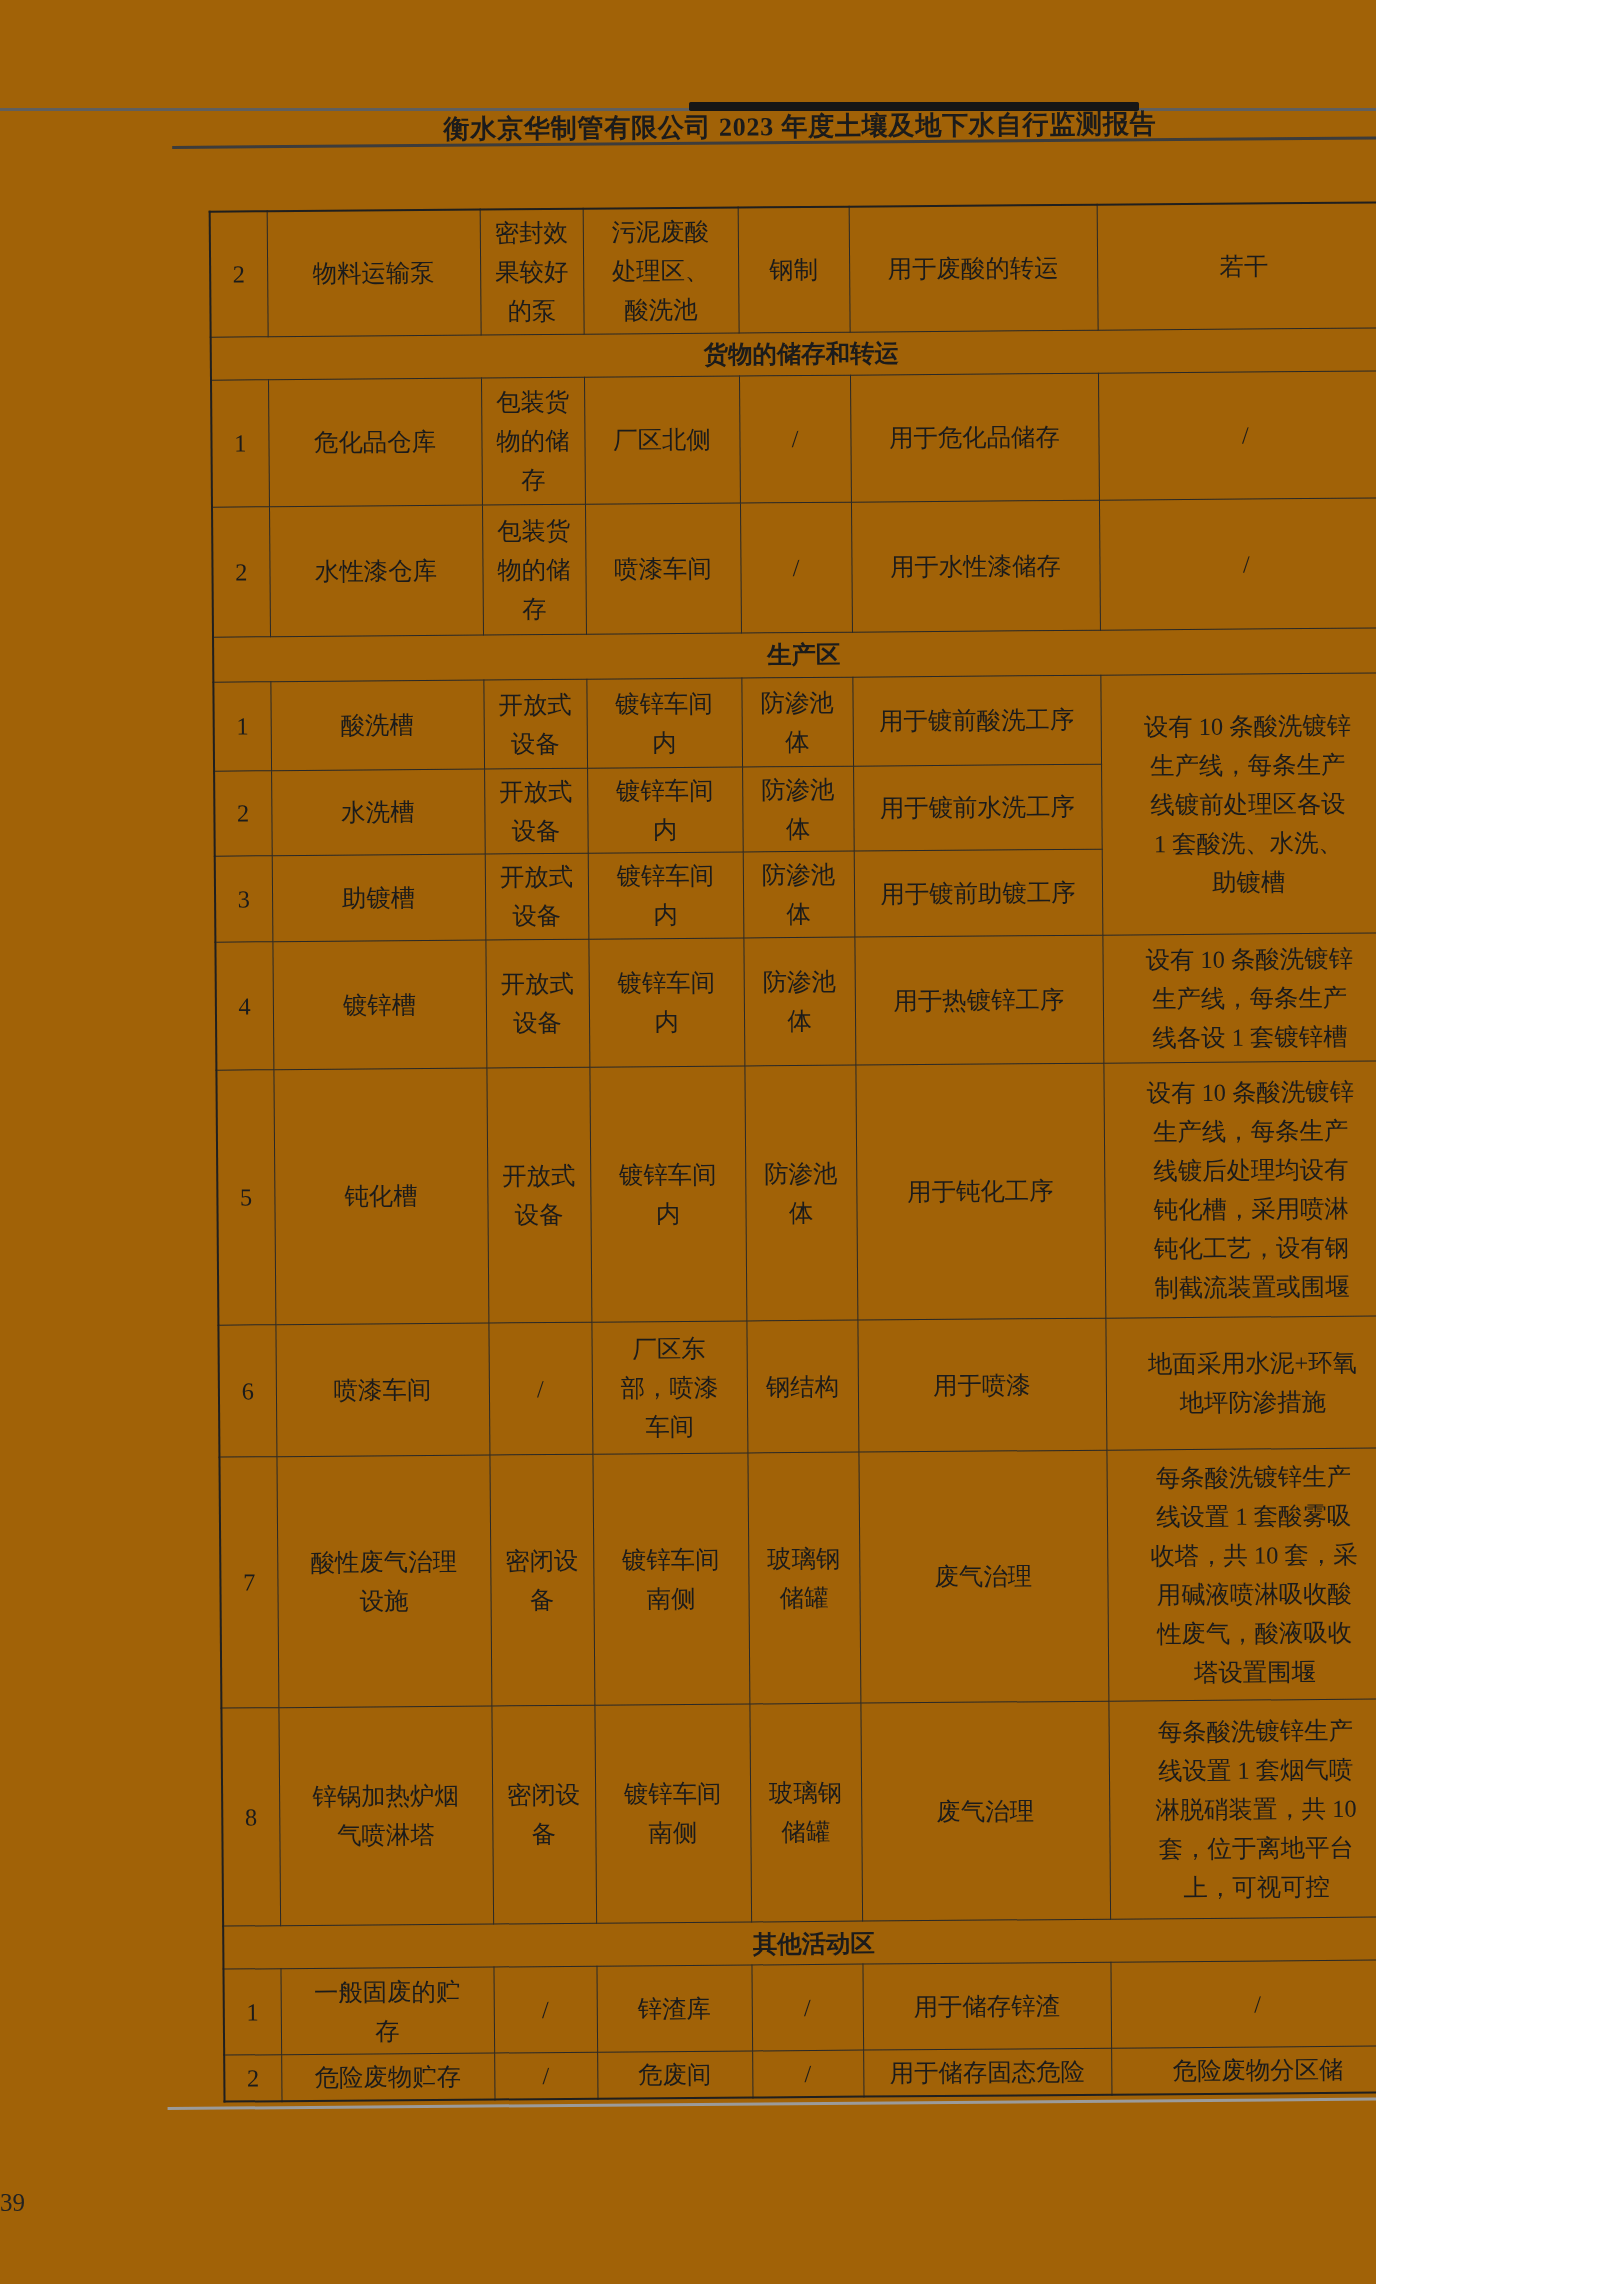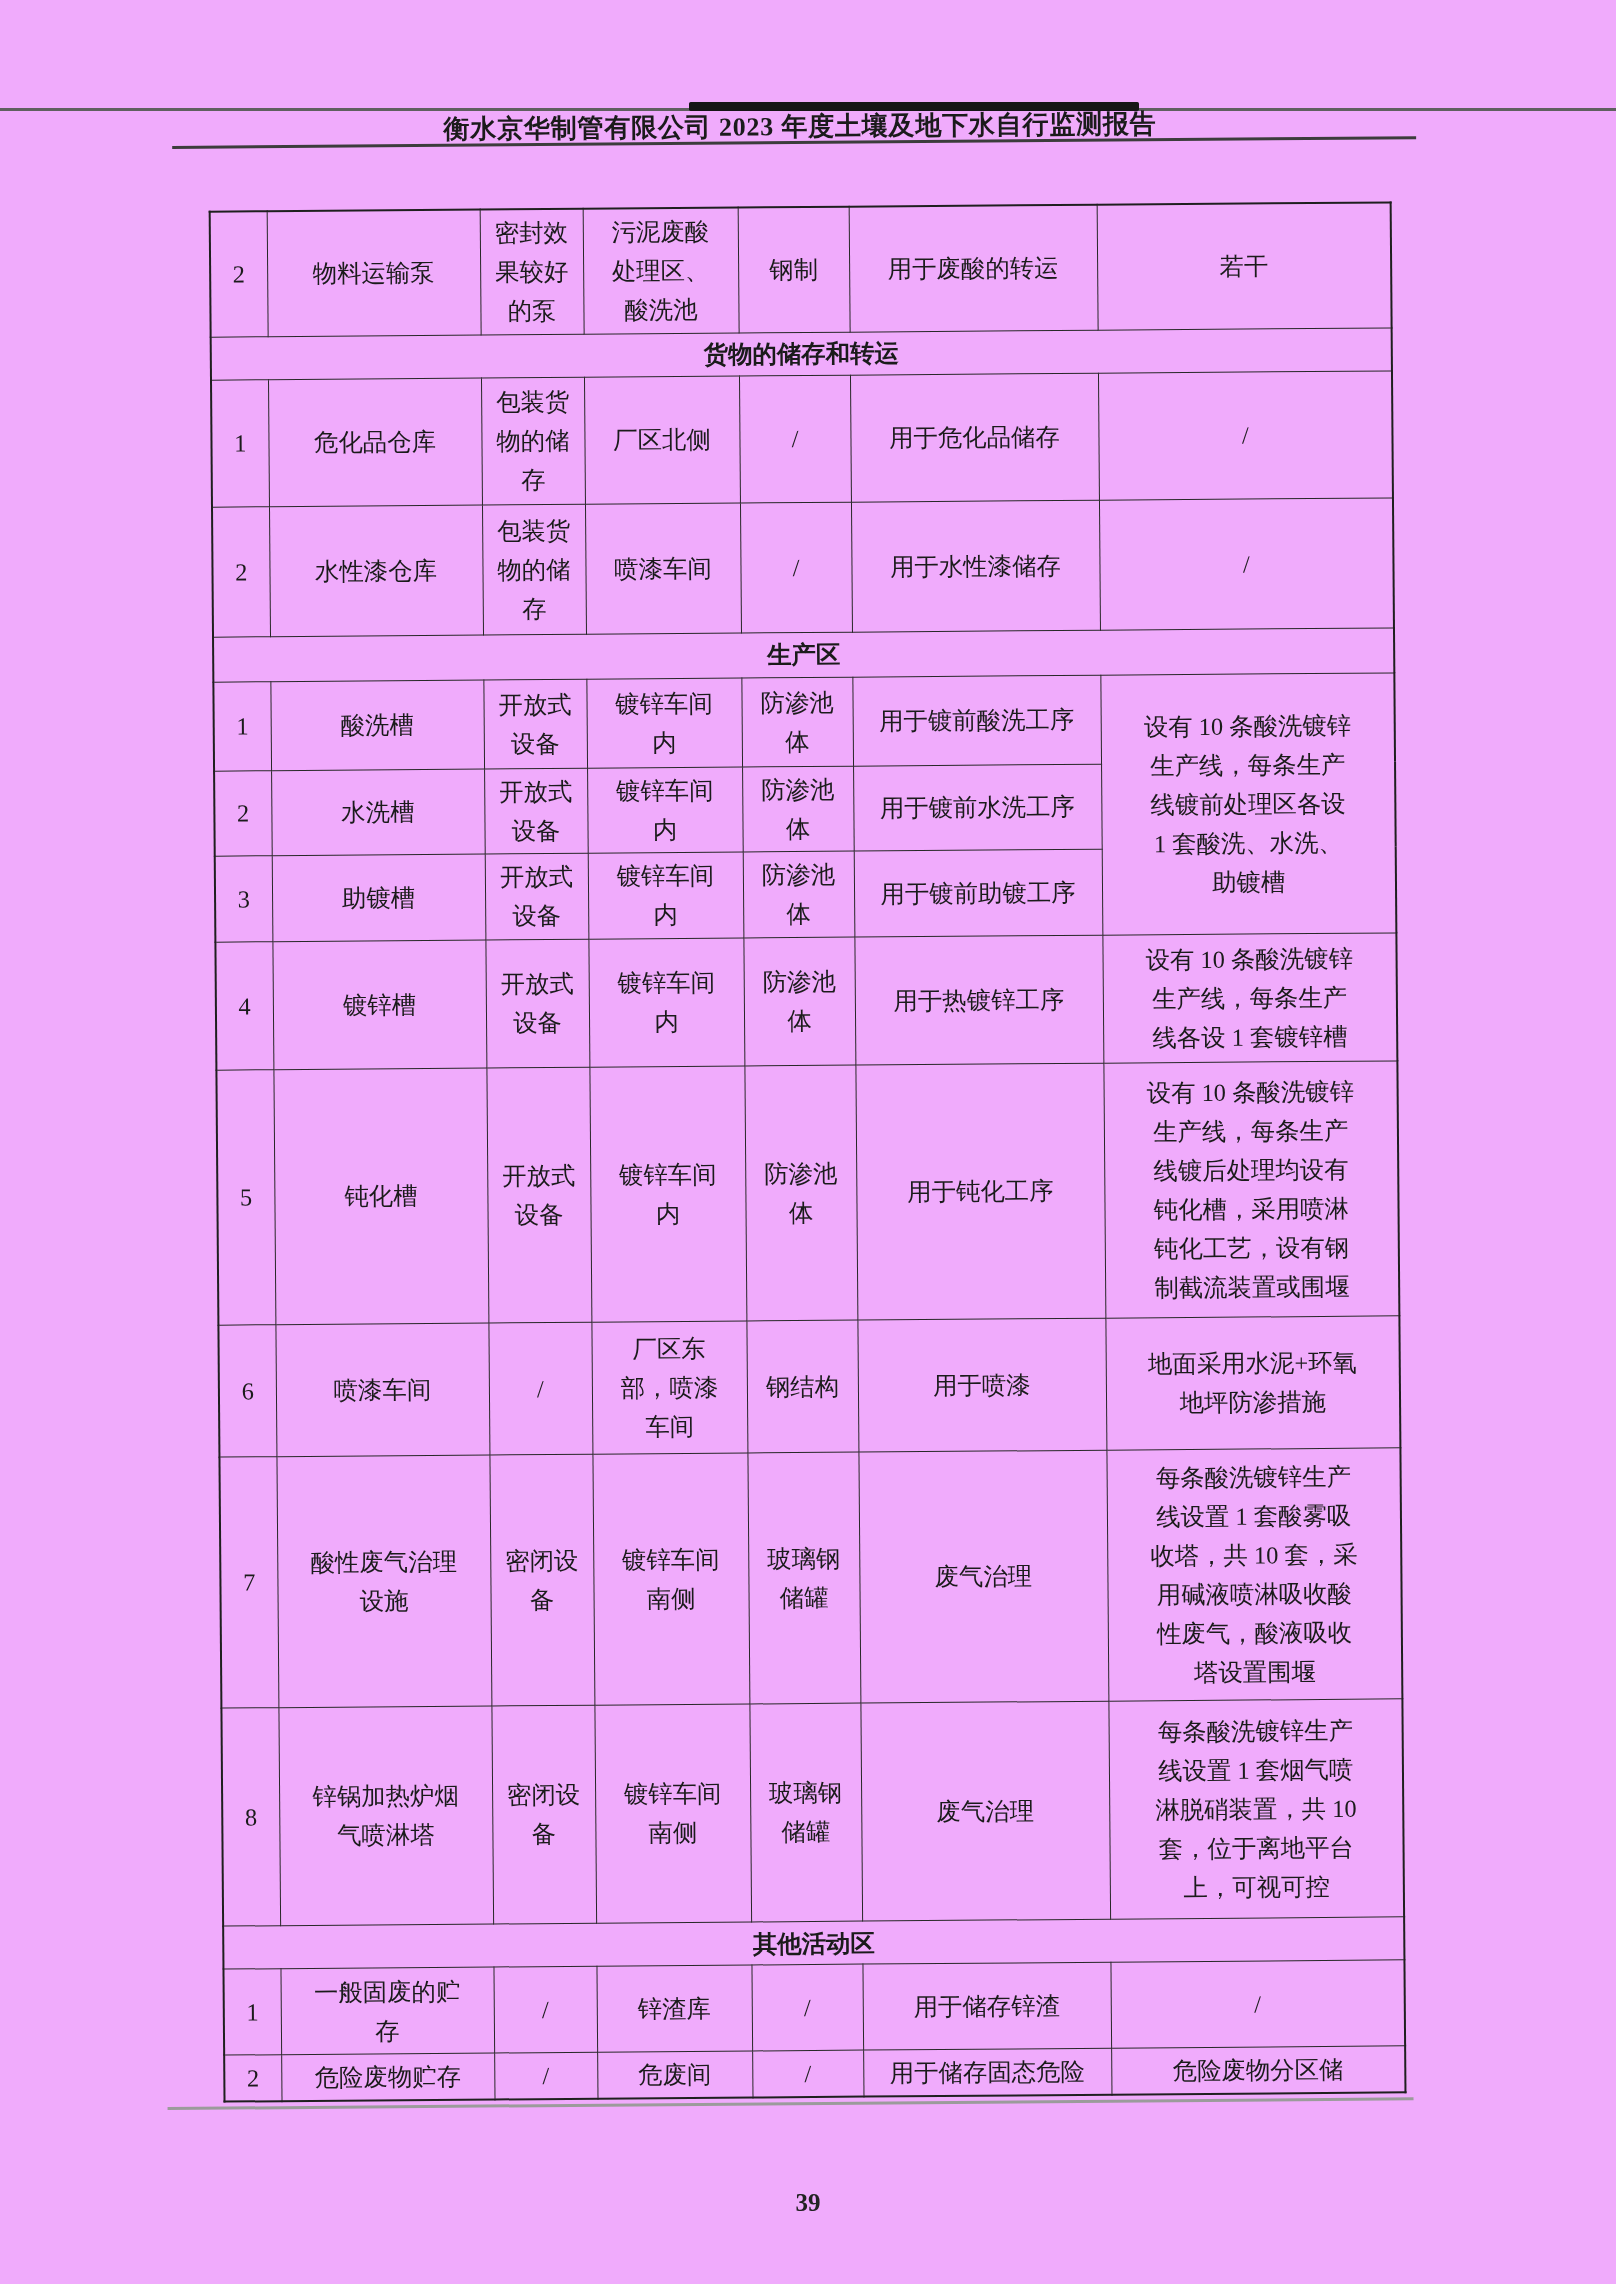--- a/index.html
+++ b/index.html
@@ -1,17 +1,17 @@
 <!DOCTYPE html>
 <html style="font-size:13.5px"><head>
 <meta charset="utf-8">
 <style>
   html,body{margin:0;padding:0;background:#ffffff;}
   .sheet{
-    position:relative;width:1616px;height:2284px;background:#f0abfc;overflow:hidden;
+    position:relative;width:1376px;height:2284px;background:#a16207;overflow:hidden;
     font-family:"Liberation Serif","DejaVu Serif",serif;color:#1b1b1b;
   }
   
   .topline{position:absolute;top:108px;left:0;width:1616px;height:3.4px;background:#5f5f5f;}
   .topline-dark{position:absolute;top:102px;left:689px;width:450px;height:9.3px;background:#161616;border-radius:1.7px;}
   
   .content{position:absolute;left:0;top:0;width:1616px;height:2284px;transform:rotate(-0.45deg);transform-origin:50% 50%;}
   .header-title{
     position:absolute;top:109px;left:0;width:100%;text-align:center;
     font-size:26px;font-weight:bold;letter-spacing:0.8px;
@@ -22,21 +22,21 @@
     border-collapse:collapse;table-layout:fixed;
     font-size:24.4px;line-height:39px;
   }
   table.facility td{
     border:1.7px solid #282828;text-align:center;vertical-align:middle;
     padding:1.7px 4.2px;white-space:pre-line;overflow:hidden;
   }
   table.facility{border:2.5px solid #1f1f1f;}
   td.section-cell{font-weight:bold;border-top-width:2.5px;border-bottom-width:2.5px;}
   .bottom-artifact{position:absolute;top:2102px;left:160px;width:1246px;height:2.5px;background:#9b9b9b;}
-  .page-number{position:absolute;top:2189px;left:0;width:100%;text-align:center;font-size:25px;color:#222;font-weight:bold;}
+  .page-number{position:absolute;top:2189px;left:0;width:100%;text-align:left;font-size:25px;color:#222;}
 </style>
 </head>
 <body>
 
 <div class="sheet">
   <div class="topline"></div>
   <div class="topline-dark"></div>
 
   <div class="content">
     <div class="header-title">衡水京华制管有限公司 2023 年度土壤及地下水自行监测报告</div>

